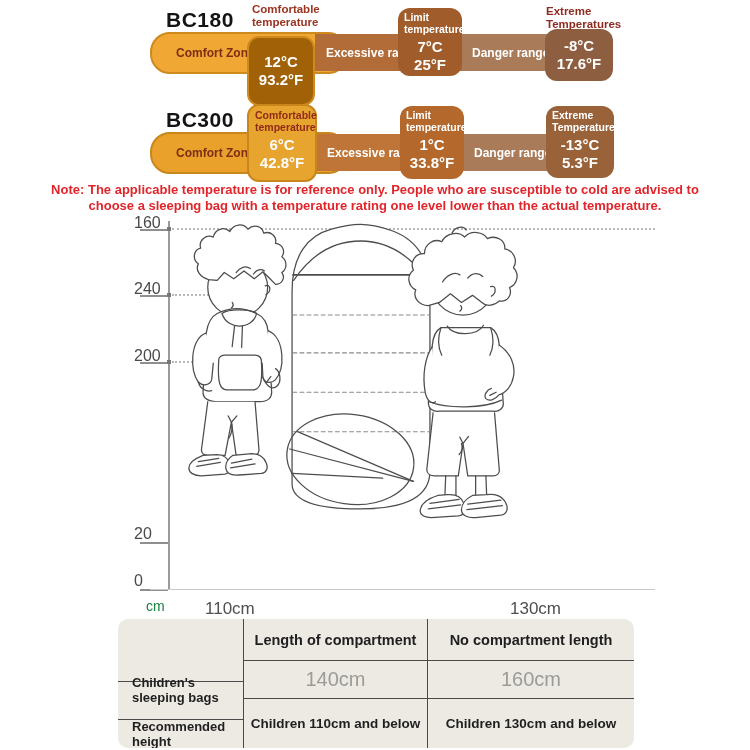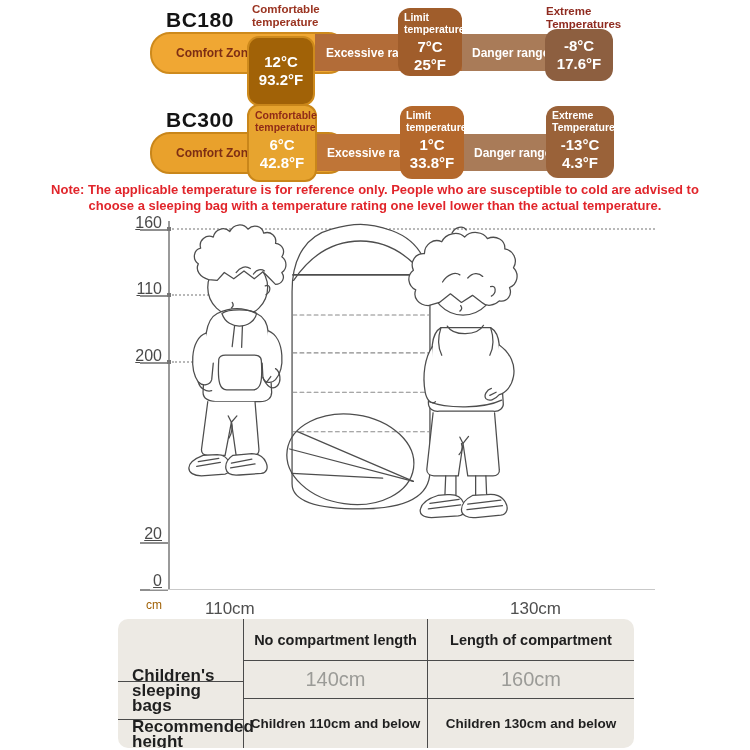--- a/index.html
+++ b/index.html
@@ -15,34 +15,34 @@
         justify-content:center;color:#fff;font-weight:bold;z-index:2;text-align:center;}
   .tbox .deg{font-size:15px;line-height:18px;white-space:nowrap;}
   .tbox .toplab{font-size:10.5px;font-weight:bold;line-height:11.5px;text-align:left;
         align-self:flex-start;padding:4px 0 3px 6px;}
   .lab{position:absolute;font-size:11.5px;font-weight:bold;color:#9A3320;line-height:13px;z-index:3;}
   
   .note{position:absolute;left:50%;transform:translateX(-50%);top:182px;width:648px;
         text-align:center;font-size:13px;font-weight:bold;color:#E1252B;line-height:16px;}
   
   .axis{position:absolute;left:168px;top:221px;width:1.5px;height:369px;background:#9a9a9a;}
-  .ticklab{position:absolute;font-size:16px;color:#4a4a4a;text-align:right;width:28px;text-decoration:underline;}
+  .ticklab{position:absolute;font-size:16px;color:#4a4a4a;width:28px;}
   .tickline{position:absolute;height:1.5px;background:#8f8f8f;left:140px;width:28px;}
   .dotline{position:absolute;border-top:2px dotted #b8b8b8;height:0;}
   .dotpt{position:absolute;width:4px;height:4px;background:#777;}
   .baseline{position:absolute;left:150px;top:589px;width:505px;height:1px;background:#c9c9c9;}
   .xlab{position:absolute;font-size:17px;color:#4f4f4f;width:110px;text-align:left;}
-  .unit{position:absolute;font-size:12px;color:#a16207;}
+  .unit{position:absolute;font-size:14px;color:#15803d;}
   
   .sizing-table{position:absolute;left:118px;top:619px;width:516px;background:#EDEAE4;
        border-radius:10px;display:grid;grid-template-columns:125px 184px 207px;
        grid-template-rows:41px 38px 50px;overflow:hidden;}
   .tc{display:flex;align-items:center;justify-content:center;text-align:center;color:#1f1f1f;}
   .tc.head{font-size:14.5px;font-weight:bold;}
-  .tc.rowlab{justify-content:flex-start;text-align:left;padding-left:14px;font-size:17px;
+  .tc.rowlab{justify-content:flex-start;text-align:left;padding-left:14px;font-size:13px;
        font-weight:bold;line-height:15px;margin-top:21px;}
   .tc.grayval{font-size:20px;color:#9B9B97;}
   .tc.boldval{font-size:13.5px;font-weight:bold;}
   .bl{border-left:1.5px solid #4a4a4a;}
   .bt{border-top:1.5px solid #4a4a4a;}
   svg{display:block;}
 </style>
 </head>
 <body>
 
@@ -93,35 +93,35 @@
       <span class="toplab">Limit temperature</span>
       <span class="deg">1°C</span>
       <span class="deg">33.8°F</span>
     </div>
     <div class="bar" style="left:464px;top:134px;width:118px;height:37px;background:#A97B58;padding-left:10px;">
       <span>Danger range</span>
     </div>
     <div class="tbox" style="left:546px;top:106px;width:68px;height:72px;background:#9A6239;justify-content:flex-start;">
       <span class="toplab">Extreme Temperatures</span>
       <span class="deg">-13°C</span>
-      <span class="deg">4.3°F</span>
+      <span class="deg">5.3°F</span>
     </div>
   </div>
 
   <div class="note">Note: The applicable temperature is for reference only. People who are susceptible to cold are advised to choose a sleeping bag with a temperature rating one level lower than the actual temperature.</div>
 
   <div>
     <div class="axis"></div>
 
     <div class="ticklab" style="left:134px;top:214px">160</div>
     <div class="tickline" style="top:229px"></div>
     <div class="dotline" style="left:172px;top:228px;width:483px"></div>
     <div class="dotpt" style="left:167px;top:227px"></div>
 
-    <div class="ticklab" style="left:134px;top:280px">110</div>
+    <div class="ticklab" style="left:134px;top:280px">240</div>
     <div class="tickline" style="top:295px"></div>
     <div class="dotline" style="left:172px;top:294px;width:52px"></div>
     <div class="dotpt" style="left:167px;top:293px"></div>
 
     <div class="ticklab" style="left:134px;top:347px">200</div>
     <div class="tickline" style="top:362px"></div>
     <div class="dotline" style="left:172px;top:361px;width:48px"></div>
     <div class="dotpt" style="left:167px;top:360px"></div>
 
     <div class="ticklab" style="left:134px;top:525px">20</div>
@@ -193,22 +193,22 @@
         <path d="M518,571 C508,574 498,580 496,588 C494,595 500,599 510,599 L544,597 C552,596 554,589 551,581 C548,573 540,569 530,570 Z" fill="#fff"></path>
         <path d="M508,581 L545,576 M506,588 L547,583"></path>
         <path d="M562,571 C554,575 548,582 548,589 C548,596 556,600 566,599 L598,596 C606,595 608,587 604,580 C600,572 590,568 580,570 Z" fill="#fff"></path>
         <path d="M556,582 L598,577 M555,589 L600,584"></path>
       </g>
     </svg>
   </div>
 
   <div class="sizing-table">
     <div class="tc"></div>
+    <div class="tc head bl">Length of compartment</div>
     <div class="tc head bl">No compartment length</div>
-    <div class="tc head bl">Length of compartment</div>
 
     <div class="tc rowlab bt">Children's sleeping bags</div>
     <div class="tc grayval bl bt">140cm</div>
     <div class="tc grayval bl bt">160cm</div>
 
     <div class="tc rowlab bt">Recommended height</div>
     <div class="tc boldval bl bt">Children 110cm and below</div>
     <div class="tc boldval bl bt">Children 130cm and below</div>
   </div>
 

